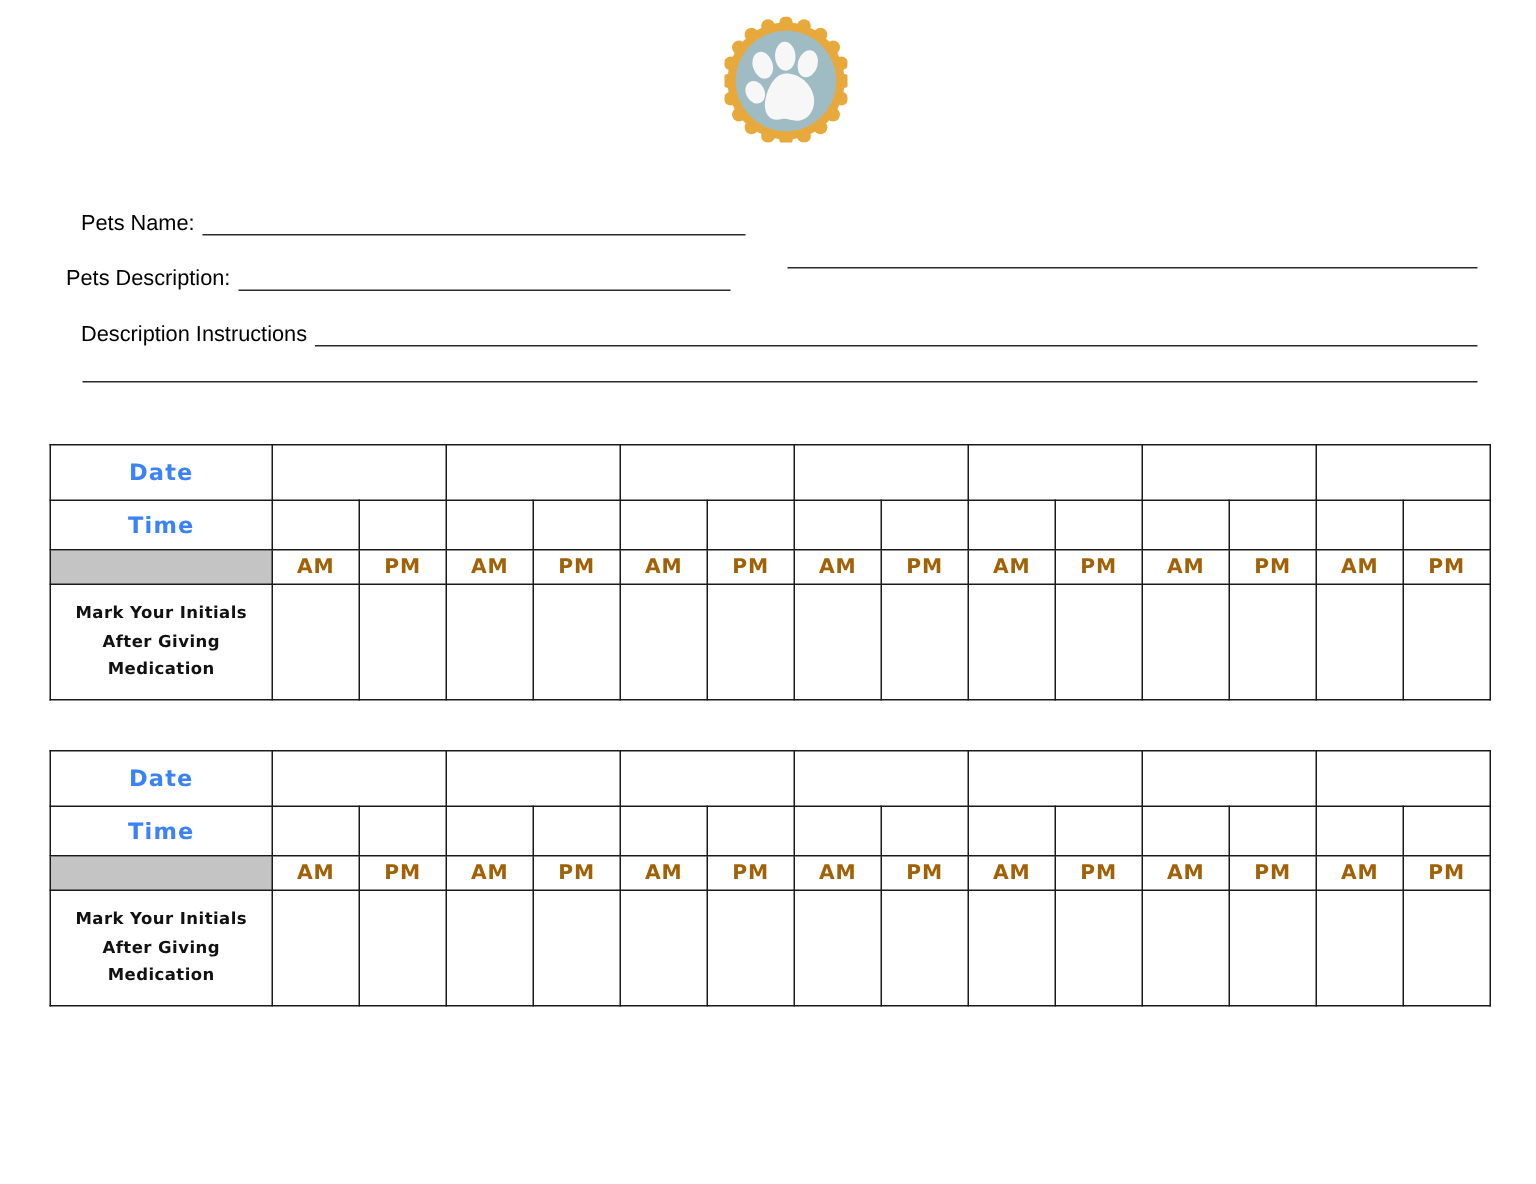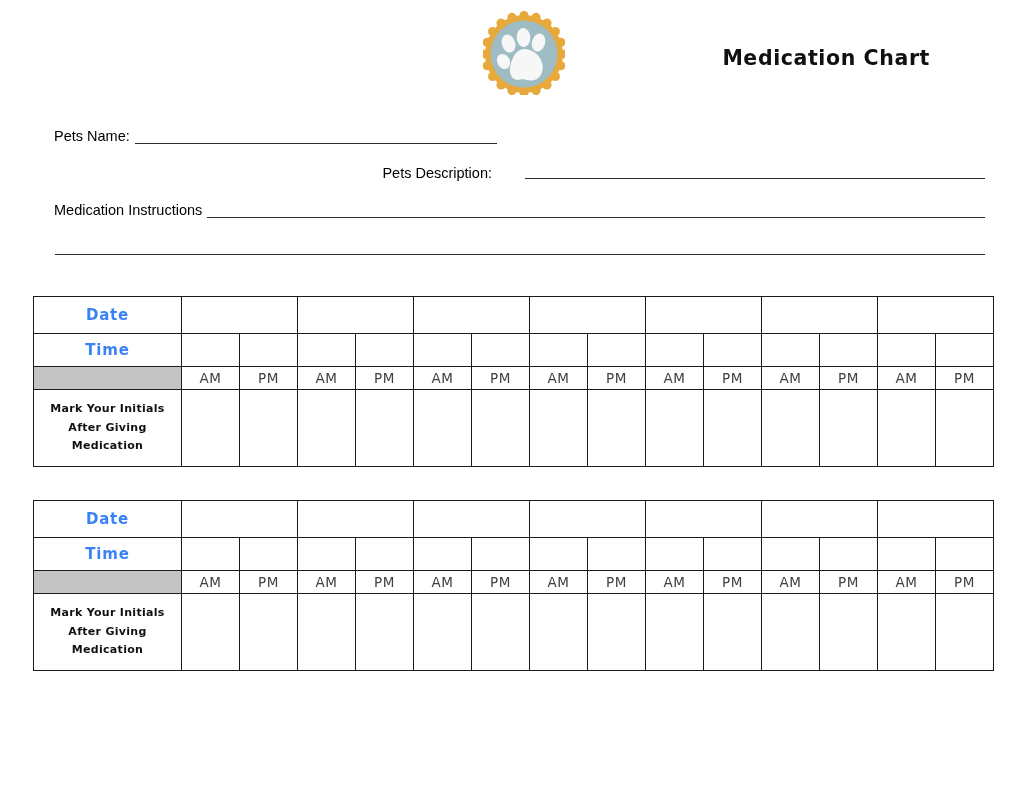--- a/index.html
+++ b/index.html
@@ -57,39 +57,40 @@
     height: 180px;
   }
 
   .field {
     position: absolute;
     display: flex;
     align-items: flex-end;
     font-size: 14.5px;
     color: #000;
     white-space: nowrap;
+    margin-top: 13px;
   }
   .field .flabel {
     font-size: 14.5px;
     line-height: 16px;
     padding-right: 5px;
   }
   .rule {
     flex: 1 1 auto;
     border-bottom: 1.6px solid #2b2b2b;
     height: 13px;
   }
   .rule-only {
     position: absolute;
     border-bottom: 1.6px solid #2b2b2b;
     height: 0;
   }
 
   #f-petsname      { left: 54px;  top: 24px; width: 443px; }
-  #f-petsdesc      { left: 54px;  top: 61px; width: 443px; flex-direction: column; }
+  #f-petsdesc      { left: 44px;  top: 61px; width: 443px; }
   #f-medinstr      { left: 54px;  top: 98px; width: 931px; }
   #f-medname       { left: 525px; top: 24px; width: 460px; }
   #r-medname2      { left: 525px; top: 74px; width: 460px; }
   #r-instr2        { left: 55px;  top: 150px; width: 930px; }
 
   
   .med-table {
     position: absolute;
     left: 33px;
     width: 960px;
@@ -117,23 +118,23 @@
   .row-body td   { height: 76px; }
 
   .cell-title {
     font-size: 15px;
     font-weight: bold;
     letter-spacing: 0.8px;
     color: #3b82f6;
   }
   .cell-ampm {
     font-size: 13.5px;
-    font-weight: normal;
+    font-weight: bold;
     letter-spacing: 0.6px;
-    color: #404040;
+    color: #a16207;
   }
   .cell-shade {
     background: #c4c4c4 !important;
   }
   .cell-instr {
     font-size: 11px;
     font-weight: bold;
     line-height: 18.5px;
     letter-spacing: 0.3px;
     color: #111;
@@ -181,37 +182,36 @@
                    C50 38 58 45 59.5 53.5
                    C61 62 56 69 49 69.5
                    C44 69.8 42 67.5 37.5 68.5
                    C32 69.7 27.5 67 27 60.5
                    C26.4 52.5 32 38 41 38 Z"></path>
         </g>
       </g>
     </svg>
   </div>
 
-  <div class="chart-title">Medication Chart</div>
 </div>
 
 <div class="form-area">
 
   <div class="field" id="f-petsname">
     <span class="flabel">Pets Name:</span>
     <span class="rule"></span>
   </div>
 
   <div class="field" id="f-petsdesc">
     <span class="flabel">Pets Description:</span>
     <span class="rule"></span>
   </div>
 
   <div class="field" id="f-medinstr">
-    <span class="flabel">Medication Instructions</span>
+    <span class="flabel">Description Instructions</span>
     <span class="rule"></span>
   </div>
 
 
   <div class="rule-only" id="r-medname2"></div>
   <div class="rule-only" id="r-instr2"></div>
 </div>
 
 <table class="med-table" id="table-1">
     <colgroup>

